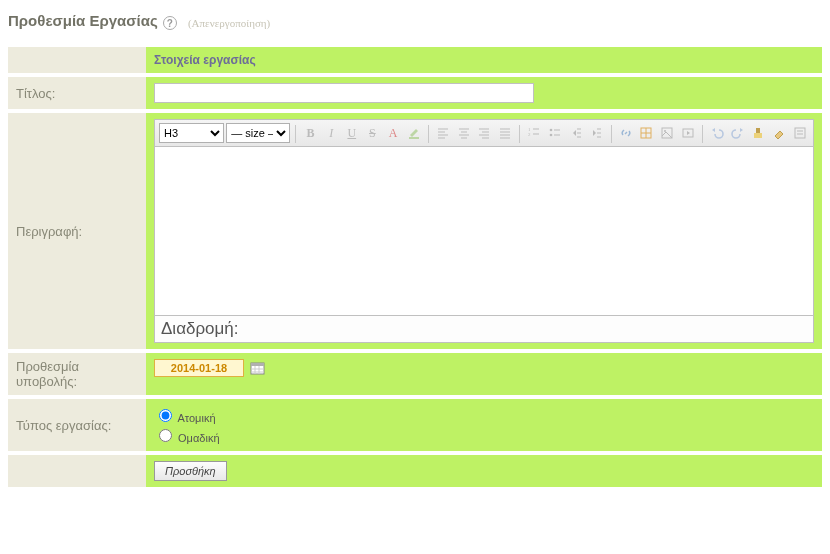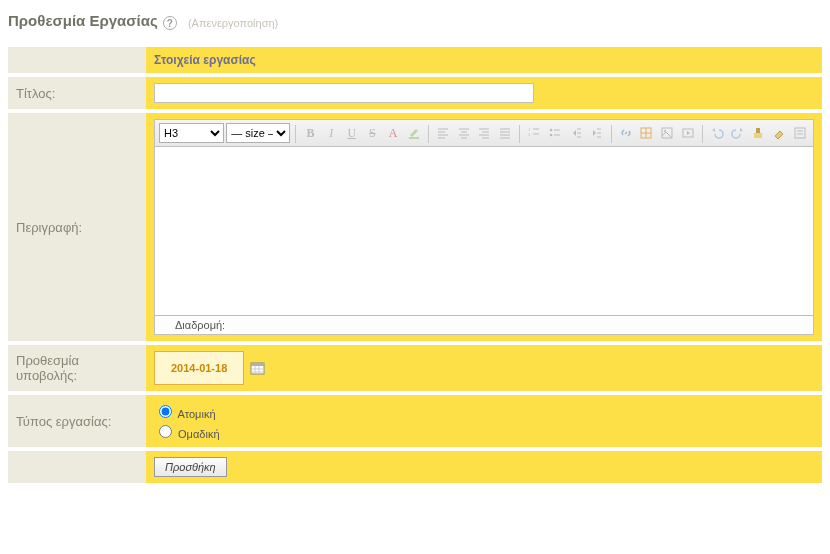--- a/index.html
+++ b/index.html
@@ -29,37 +29,38 @@
     color: #999;
     font-weight: bold;
     vertical-align: middle;
     margin-left: 2px;
   }
   .deactivate {
     font-size: 11px;
     color: #c7c4b6;
     margin-left: 8px;
     vertical-align: middle;
+    font-family: Liberation Serif, serif;
   }
   table.form {
     width: 814px;
     border-collapse: separate;
     border-spacing: 0 4px;
   }
   table.form td.label-cell {
     width: 138px;
     background: #edebdd;
     color: #888877;
     font-size: 13px;
     padding: 6px 8px;
     vertical-align: middle;
   }
   table.form tr.tall td.label-cell { vertical-align: middle; }
   table.form td.value-cell {
-    background: #fde047;
+    background: #bef264;
     padding: 6px 8px;
     vertical-align: top;
   }
   .section-head {
     font-weight: bold;
     color: #6d6d98;
     font-size: 12px;
   }
   input[type=text].title-input {
     width: 380px;
@@ -116,35 +117,35 @@
     cursor: pointer;
     font-family: Georgia, serif;
   }
   .tb-btn svg { display:block; }
   .editor-body {
     height: 168px;
     background: #fff;
   }
   .editor-path {
     border-top: 1px solid #c0c0c0;
-    padding: 3px 20px;
-    font-size: 11px;
+    padding: 3px 6px;
+    font-size: 17px;
     color: #555;
     background: #fdfdfd;
   }
   .date-input {
     width: 90px;
     height: 18px;
     border: 1px solid #e0b040;
     background: #fff7d0;
     color: #cc8800;
     font-weight: bold;
     text-align: center;
     font-size: 11px;
-    padding: 16px;
+    padding: 0;
   }
   .cal-icon {
     display: inline-block;
     vertical-align: middle;
     margin-left: 3px;
   }
   .radio-row { display: block; color:#555; padding:1px 0;}
   .submit-btn {
     border: 1px solid #999;
     background: linear-gradient(#fdfdfd,#e8e8e8);

